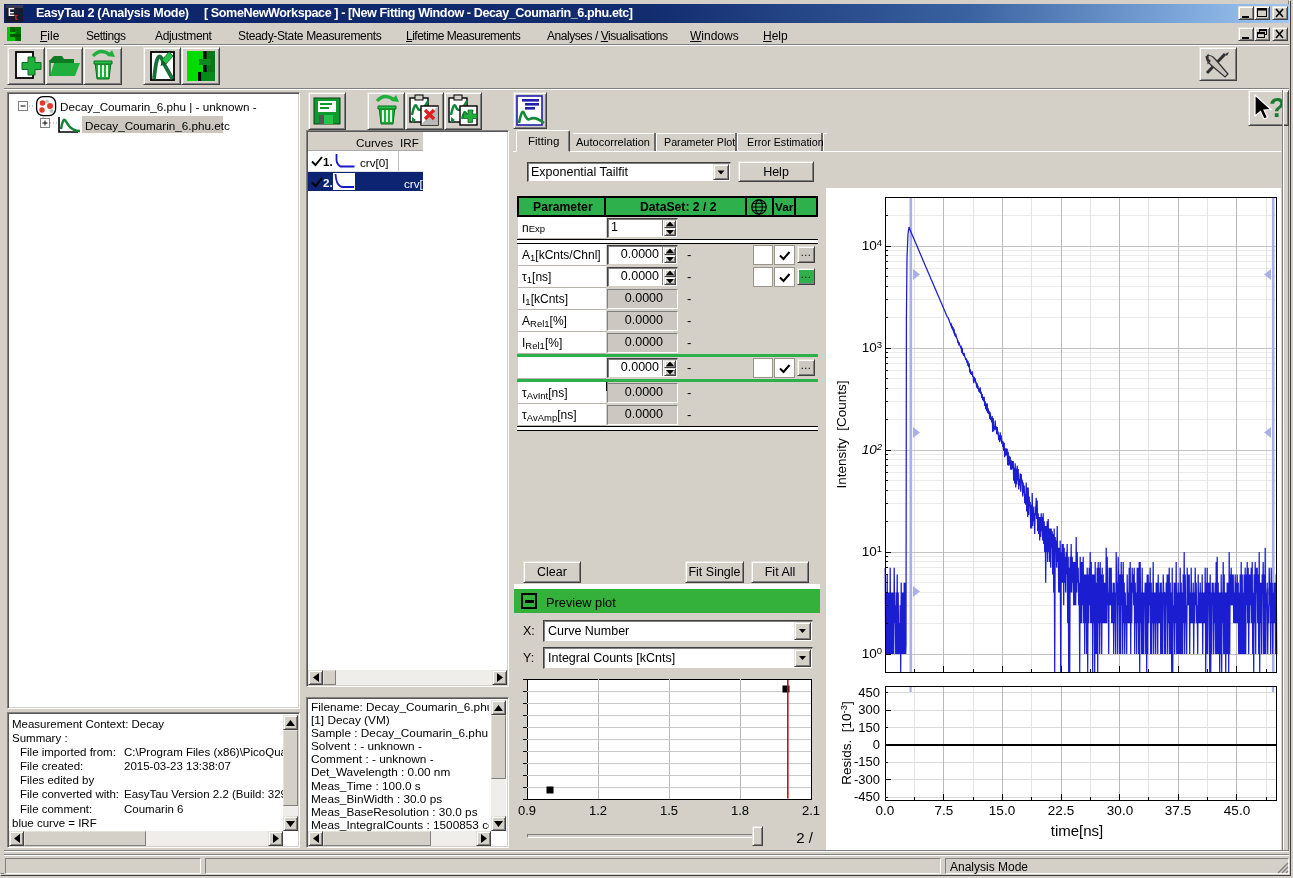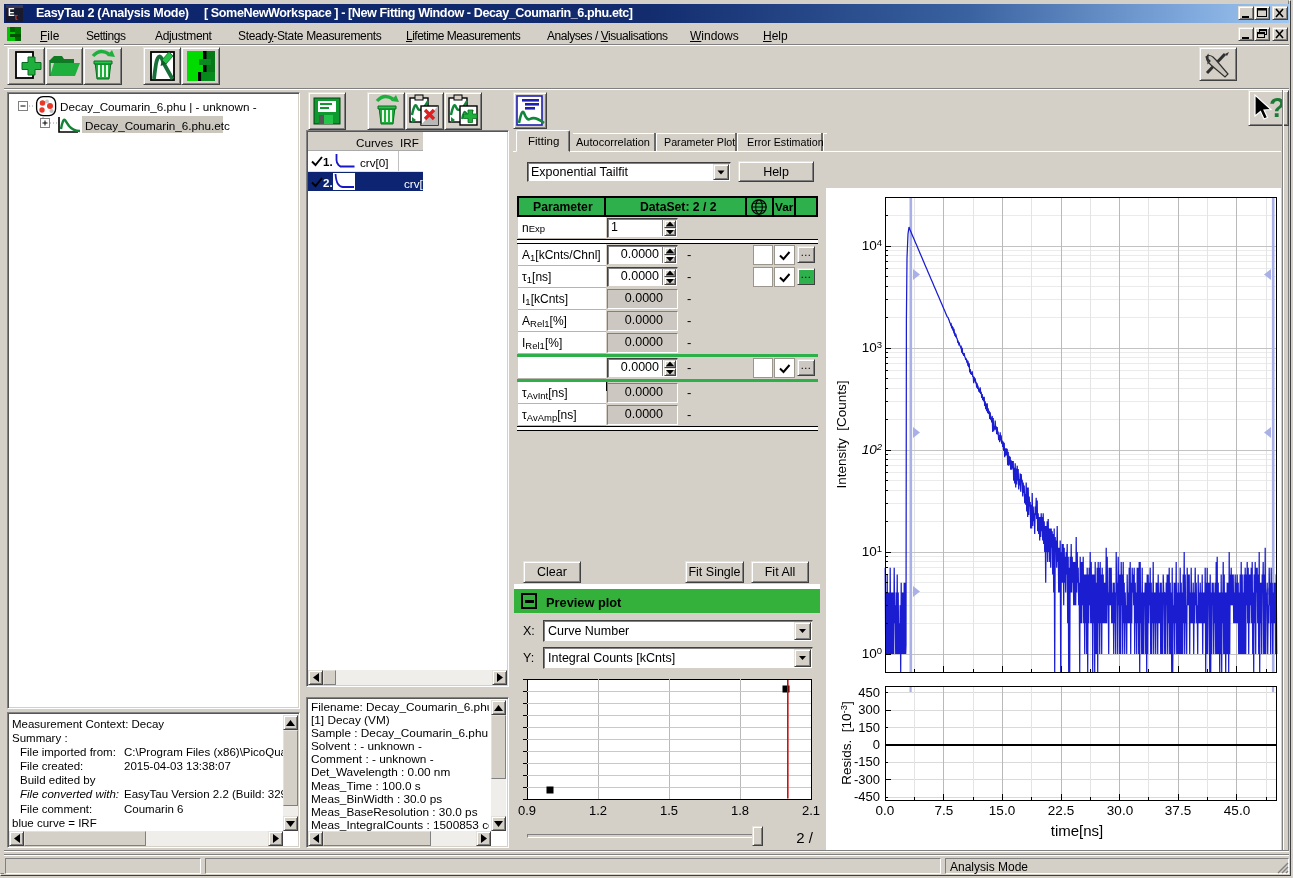--- a/index.html
+++ b/index.html
@@ -173,23 +173,23 @@
   <path d="M5 13 q2 -11 4 -9 q2 3 4 6 q4 5 12 5" stroke="#128336" stroke-width="2.4" fill="none"></path>
 </svg>
 <div class="abs" style="left:82px;top:116px;width:141px;height:17px;background:#cbc7bf;"></div>
 <div class="abs" style="left:85px;top:119px;font-size:11.7px;">Decay_Coumarin_6.phu.etc</div>
 
 <div class="abs sunk" style="left:7px;top:712px;width:293px;height:136px;background:#fff;"></div>
 <div class="abs" style="left:12px;top:717px;width:271px;font-size:11.5px;line-height:14.1px;white-space:nowrap;overflow:hidden;">
   <div>Measurement Context: Decay</div>
   <div>Summary :</div>
   <div style="position:relative;"><span style="margin-left:8px;">File imported from:</span><span style="position:absolute;left:112px;">C:\Program Files (x86)\PicoQuan</span></div>
-  <div style="position:relative;"><span style="margin-left:8px;">File created:</span><span style="position:absolute;left:112px;">2015-04-03 13:38:07</span></div>
-  <div style="margin-left:8px;">Build edited by</div>
-  <div style="position:relative;"><span style="margin-left:8px;font-style:italic;">File converted with:</span><span style="position:absolute;left:112px;">EasyTau Version 2.2 (Build: 329</span></div>
+  <div style="position:relative;"><span style="margin-left:8px;">File created:</span><span style="position:absolute;left:112px;">2015-03-23 13:38:07</span></div>
+  <div style="margin-left:8px;">Files edited by</div>
+  <div style="position:relative;"><span style="margin-left:8px;">File converted with:</span><span style="position:absolute;left:112px;">EasyTau Version 2.2 (Build: 329</span></div>
   <div style="position:relative;"><span style="margin-left:8px;">File comment:</span><span style="position:absolute;left:112px;">Coumarin 6</span></div>
   <div>blue curve = IRF</div>
 </div>
 
 <div class="abs track" style="left:283px;top:715px;width:15px;height:116px;"></div>
 <div class="scrollbtn abs" style="left:283px;top:715px;width:15px;height:15px;">
     <svg width="9" height="6">
       <path d="M4.5 0 L9 6 L0 6 z" fill="#000"></path>
     </svg>
   </div>
@@ -518,21 +518,21 @@
     <div style="margin-top:3px;font-size:12.5px;">Fit Single</div>
   </div>
 <div class="btn abs" style="left:751px;top:561px;width:58px;height:22px;">
     <div style="margin-top:3px;font-size:12.5px;">Fit All</div>
   </div>
 
 <div class="abs" style="left:514px;top:584px;width:306px;height:5px;background:#fff;"></div>
 <div class="abs" style="left:514px;top:589px;width:306px;height:24px;background:#33b13b;"></div>
 <div class="abs" style="left:521px;top:593px;width:16px;height:16px;border:2px solid #000;background:#33b13b;"></div>
 <div class="abs" style="left:525px;top:600px;width:9px;height:2.5px;background:#000;"></div>
-<div class="abs" style="left:546px;top:595px;font-size:12.8px;font-weight:bold;">Preview plot</div>
+<div class="abs" style="left:546px;top:595px;font-size:12.8px;font-weight:normal;">Preview plot</div>
 
 <div class="abs" style="left:523px;top:624px;font-size:12.5px;">X:</div>
 <div class="abs field" style="left:543px;top:620px;width:270px;height:22px;"></div>
 <div class="abs" style="left:548px;top:624px;font-size:12.5px;">Curve Number</div>
 <div class="btn abs" style="left:794px;top:622px;width:17px;height:18px;">
     <svg width="15" height="15">
       <path d="M4 6 h7 L7.5 10 z" fill="#000"></path>
     </svg>
   </div>
 <div class="abs" style="left:523px;top:651px;font-size:12.5px;">Y:</div>

